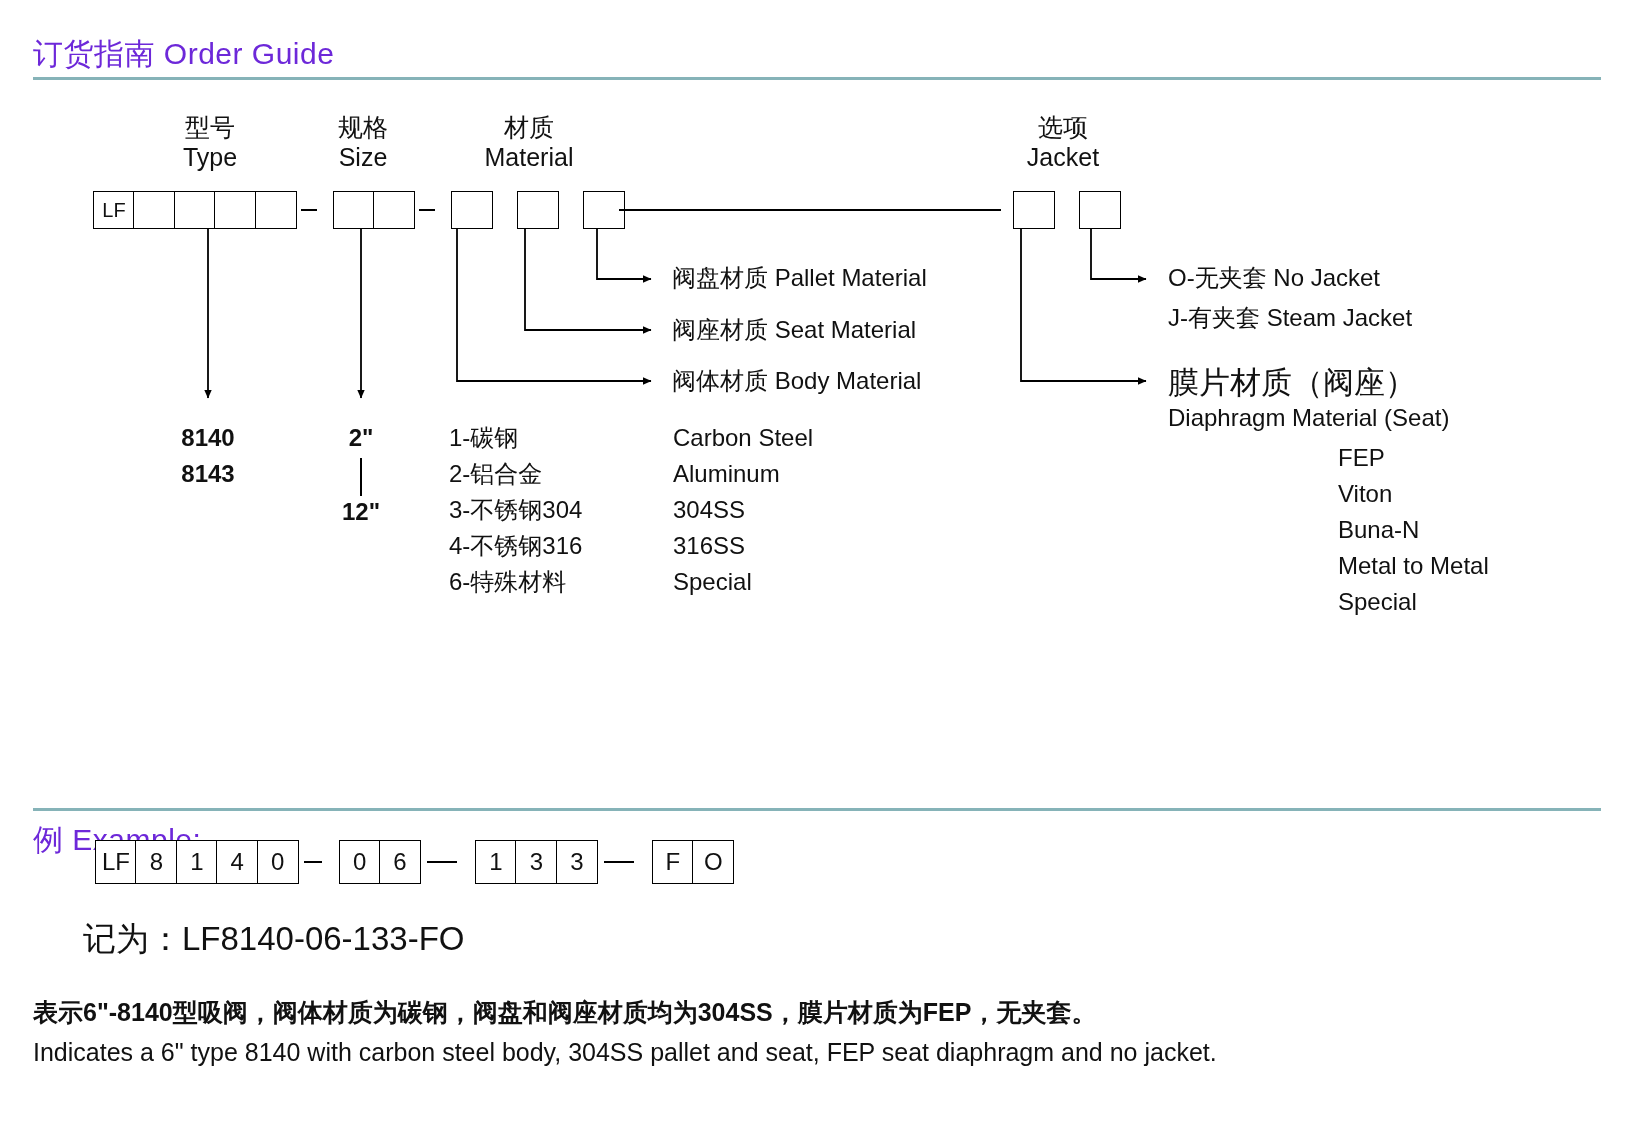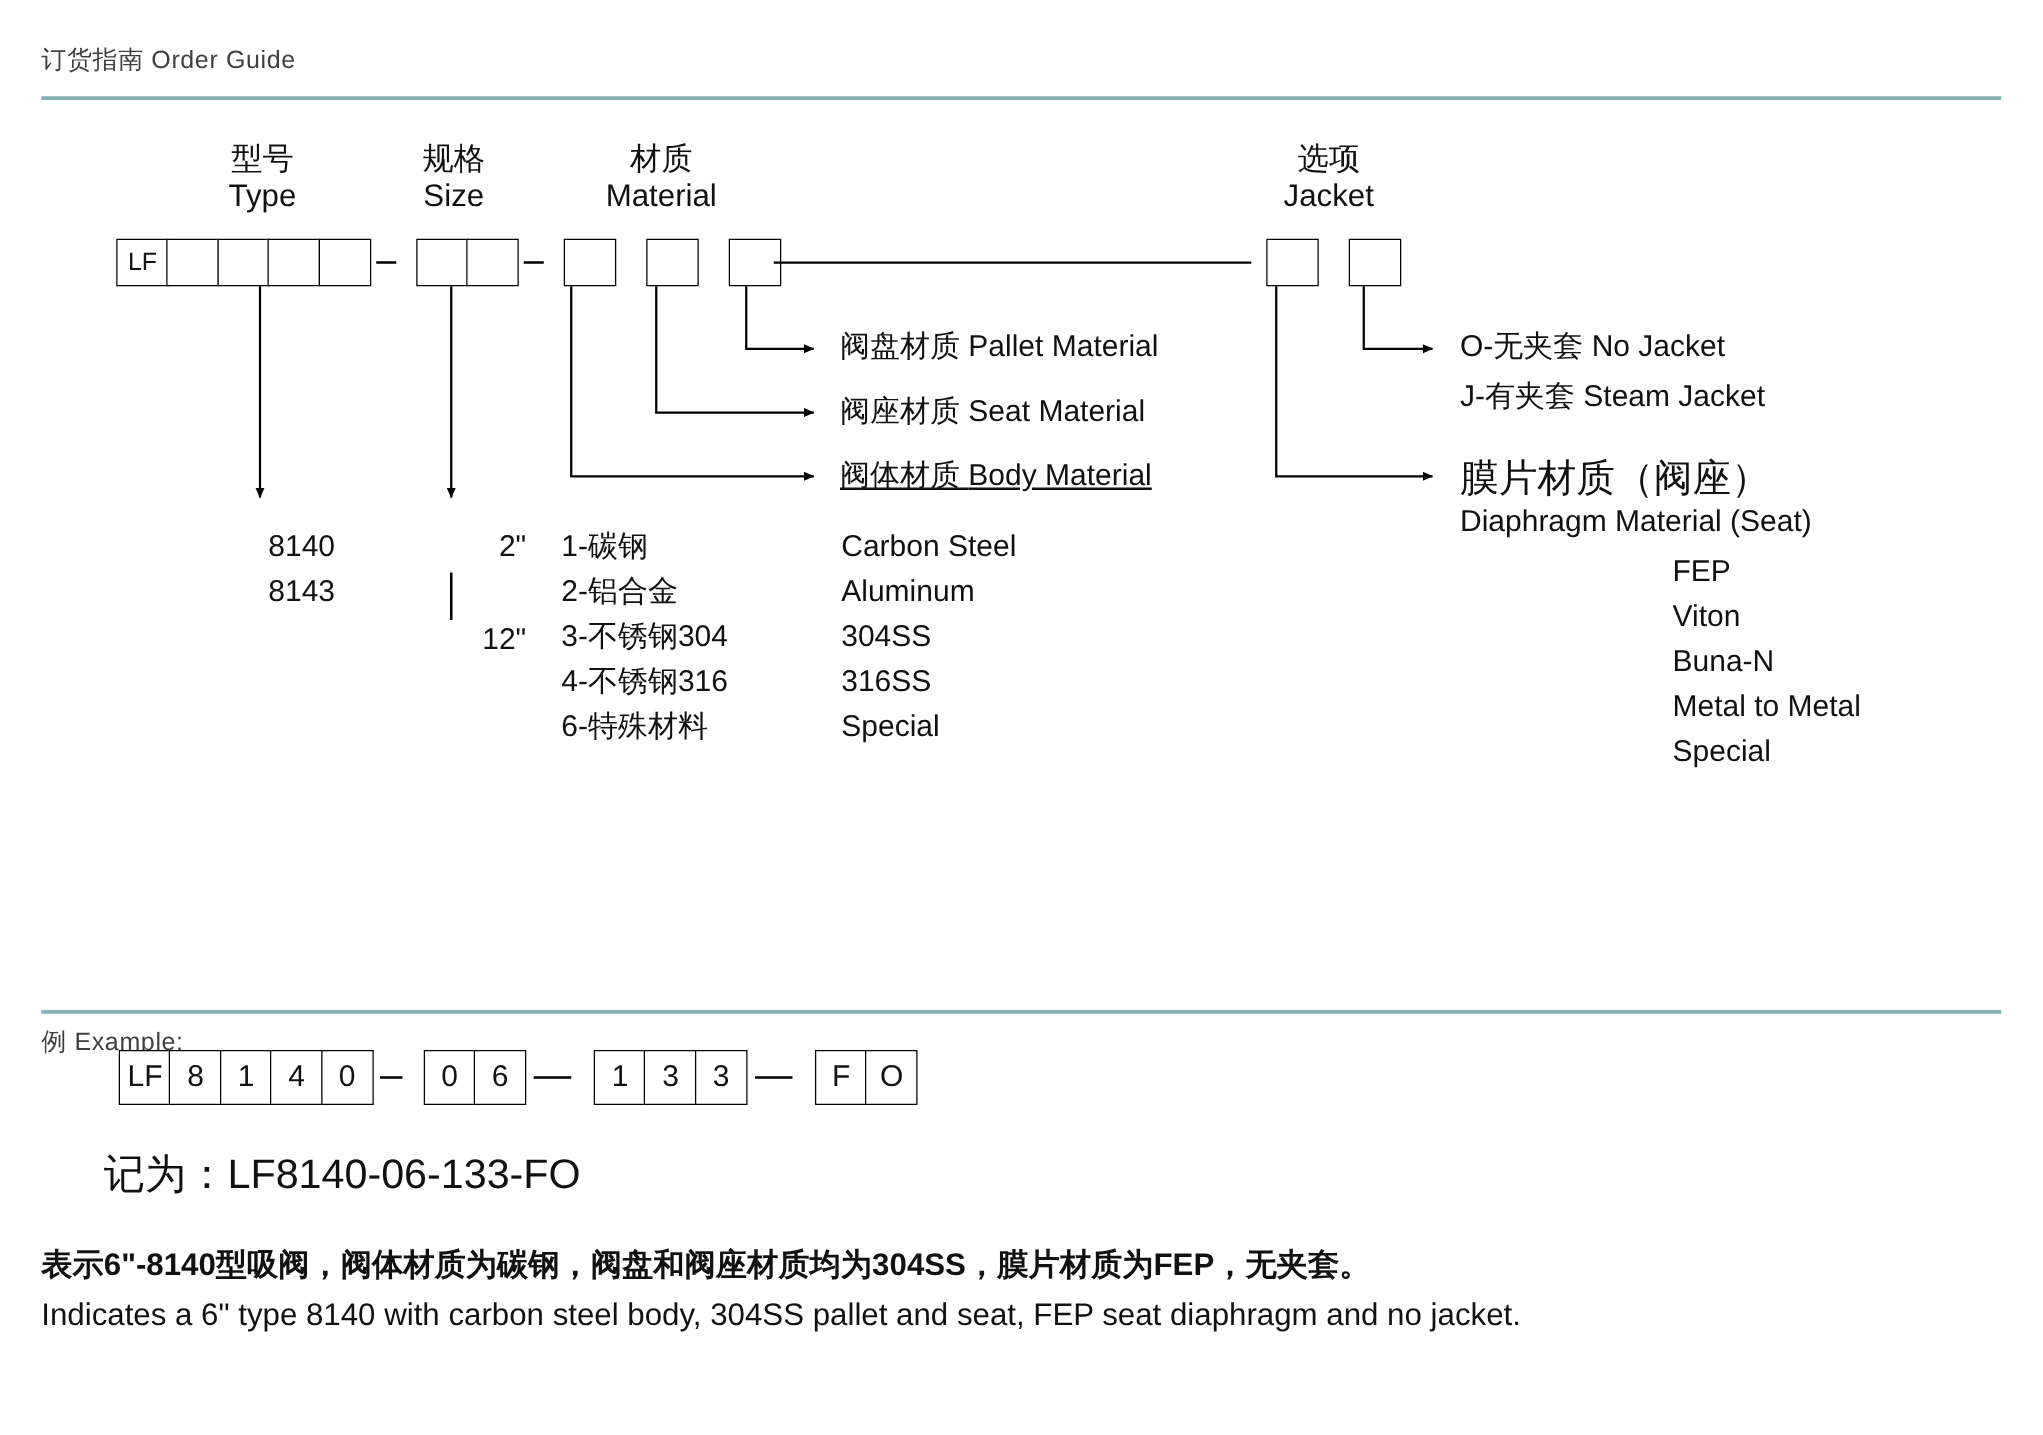--- a/index.html
+++ b/index.html
@@ -11,22 +11,22 @@
     font-family: "Liberation Sans", "DejaVu Sans", sans-serif;
     color: #111111;
     position: relative;
     overflow: hidden;
   }
   .page { position: relative; width: 1634px; height: 1148px; }
 
   
   .section-head {
     position: absolute;
-    color: #404040;
-    font-size: 20px;
+    color: #6d28d9;
+    font-size: 30px;
     letter-spacing: 0.5px;
     white-space: nowrap;
   }
   .section-rule {
     position: absolute;
     height: 3px;
     background: #86b3b8;
   }
 
   
@@ -82,21 +82,21 @@
   }
 
   
   .listcol { position: absolute; white-space: nowrap; }
   .listcol .row {
     font-size: 24px;
     line-height: 36px;
     height: 36px;
     white-space: nowrap;
   }
-  .listcol.center .row { text-align: right; }
+  .listcol.center .row { text-align: center; font-weight: bold; }
 
   .sizebar {
     position: absolute;
     width: 2px;
     background: #000;
   }
 
   
   .note {
     position: absolute;
@@ -209,21 +209,21 @@
   </svg>
 
   <div class="callout" style="left:672px; top:266px;">
     <span>阀盘材质</span>
     <span>Pallet Material</span>
   </div>
   <div class="callout" style="left:672px; top:318px;">
     <span>阀座材质</span>
     <span>Seat Material</span>
   </div>
-  <div class="callout" style="left:672px; top:369px;text-decoration:underline;">
+  <div class="callout" style="left:672px; top:369px;">
     <span>阀体材质</span>
     <span>Body Material</span>
   </div>
 
   <div class="callout" style="left:1168px; top:266px;">O-无夹套 No Jacket</div>
   <div class="callout" style="left:1168px; top:306px;">J-有夹套 Steam Jacket</div>
 
   <div class="listcol center" style="left:148px; top:420px; width:120px;">
     <div class="row">8140</div>
     <div class="row">8143</div>

